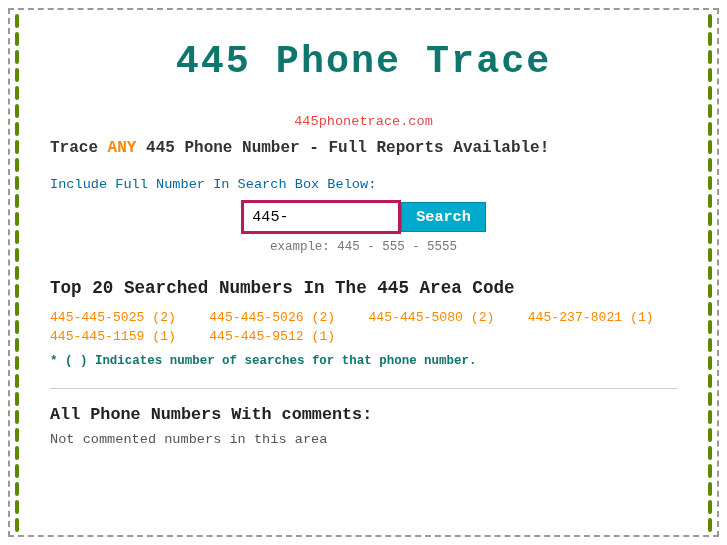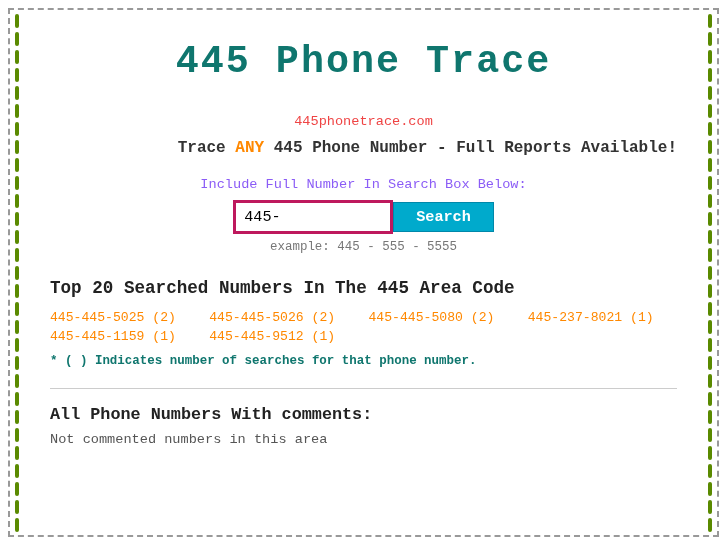--- a/index.html
+++ b/index.html
@@ -58,35 +58,35 @@
     }
 
     .site-url {
       text-align: center;
       color: #ef4444;
       font-size: 0.85em;
       margin-bottom: 10px;
     }
 
     .tagline {
-      text-align: right;
+      text-align: left;
       font-size: 1em;
       font-weight: bold;
       color: #333;
       margin-bottom: 20px;
     }
 
     .tagline .any {
       color: #ff8800;
     }
 
     .search-label {
-      text-align: center;
+      text-align: left;
       font-size: 0.85em;
-      color: #8b5cf6;
+      color: #0369a1;
       margin-bottom: 8px;
     }
 
     .search-row {
       display: flex;
       justify-content: center;
       align-items: center;
       gap: 0;
       margin-bottom: 6px;
     }
@@ -97,21 +97,21 @@
       font-family: 'Courier New', Courier, monospace;
       font-size: 0.95em;
       width: 160px;
       outline: none;
     }
 
     .search-button {
       background: #00aacc;
       color: #fff;
       border: 1px solid #0088aa;
-      padding: 5px 22px;
+      padding: 5px 14px;
       font-family: 'Courier New', Courier, monospace;
       font-size: 0.95em;
       cursor: pointer;
       font-weight: bold;
     }
 
     .search-example {
       text-align: center;
       font-size: 0.78em;
       color: #777;

